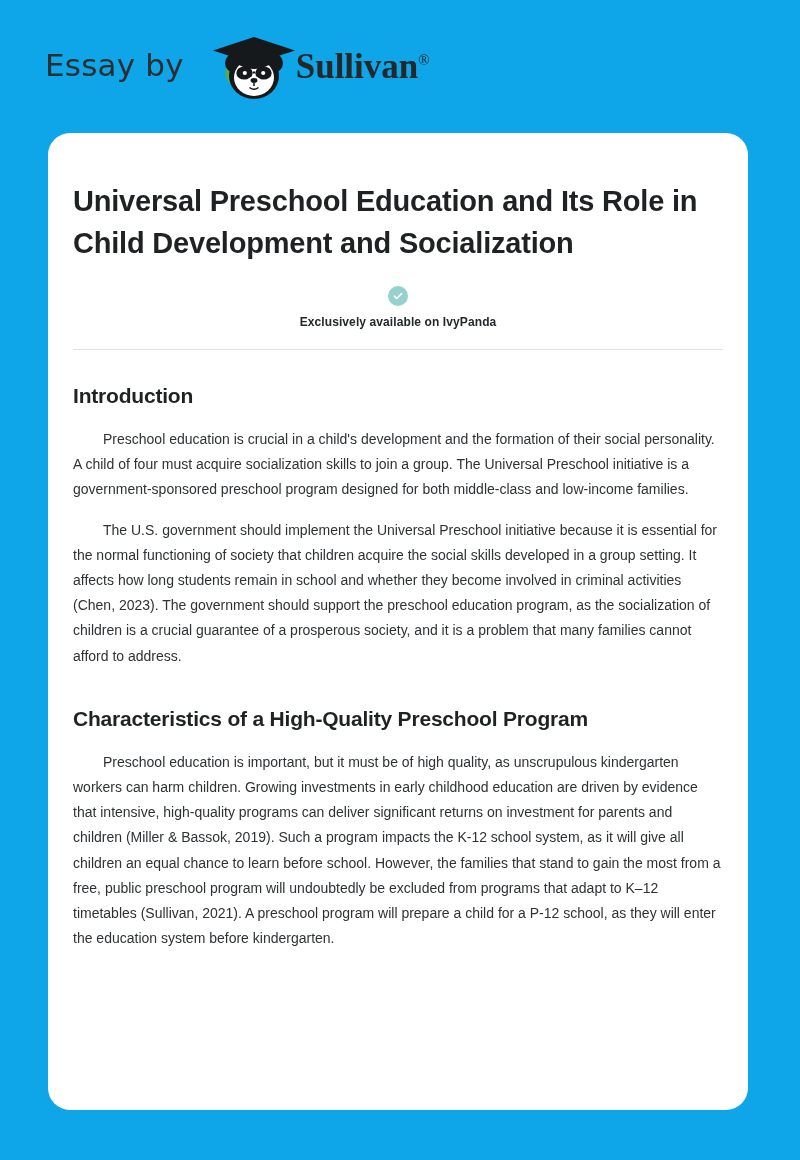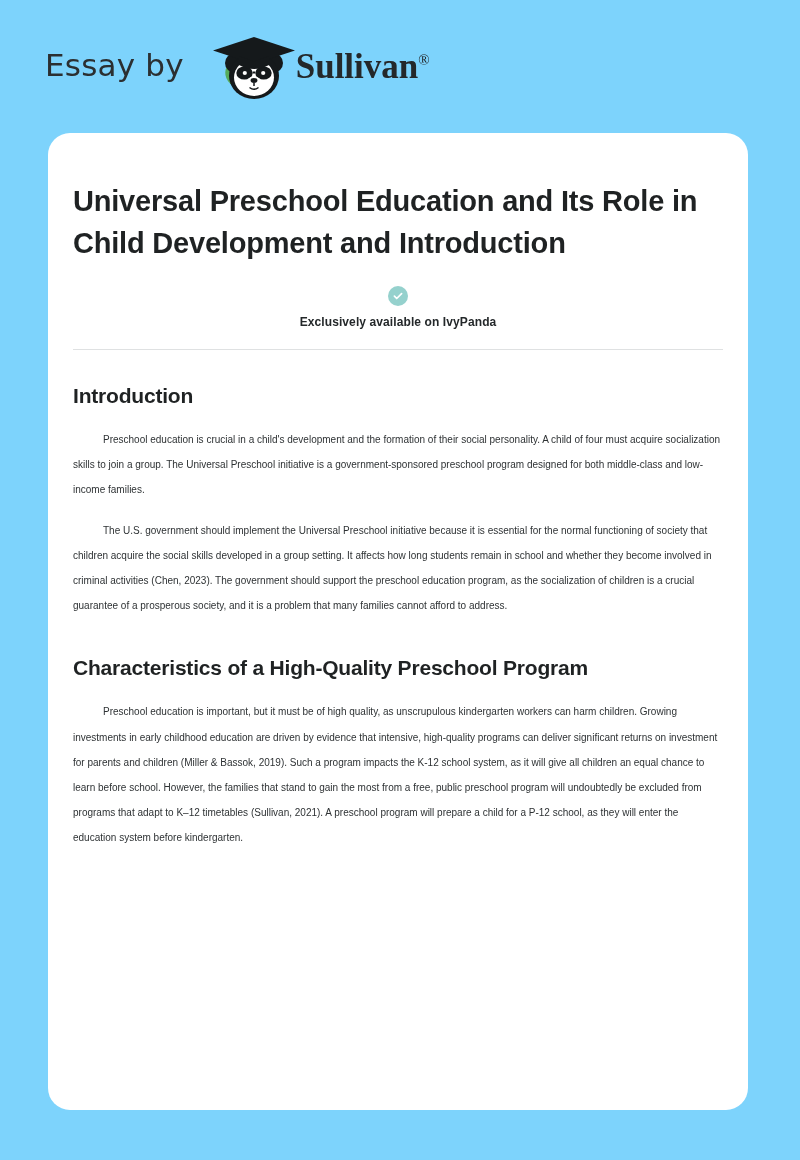--- a/index.html
+++ b/index.html
@@ -13,21 +13,21 @@
     background: #cfe4e6;
     font-family: "Liberation Sans", sans-serif;
     -webkit-font-smoothing: antialiased;
     overflow: hidden;
   }
 
   .page {
     position: relative;
     width: 800px;
     height: 1160px;
-    background: #7dd3fc;
+    background: #0ea5e9;
   }
 
   
   .brand-bar {
     position: absolute;
     left: 0;
     top: 0;
     width: 800px;
     height: 133px;
     display: flex;
@@ -147,21 +147,21 @@
     line-height: 40px;
     color: #1f2223;
     letter-spacing: -0.2px;
     margin-bottom: 11px;
   }
 
   .section-heading.spaced { margin-top: 30px; }
 
   .body-par {
     font-family: "Liberation Sans", sans-serif;
-    font-size: 10px;
+    font-size: 14px;
     line-height: 25.2px;
     color: #2e3234;
     text-indent: 30px;
     text-align: left;
     margin-bottom: 15px;
   }
 
   .body-par:last-child { margin-bottom: 0; }
 </style>
 </head>
@@ -203,21 +203,21 @@
           <path d="M22.5 17.5 L22.5 20" stroke="#15191b" stroke-width="3" fill="none"></path>
         </svg>
       </span>
       <span class="brand-wordmark"><span>Sullivan</span><span class="reg">®</span></span>
     </div>
   </div>
 
   <div class="doc-card">
     <div class="doc-inner">
 
-      <h1 class="doc-title">Universal Preschool Education and Its Role in Child Development and Introduction</h1>
+      <h1 class="doc-title">Universal Preschool Education and Its Role in Child Development and Socialization</h1>
 
       <div class="exclusive-row">
         <span class="check-badge">
           <svg width="12" height="12" viewBox="0 0 12 12" xmlns="http://www.w3.org/2000/svg" aria-hidden="true">
             <path d="M2.4 6.2 L4.7 8.5 L9.6 3.6" stroke="#ffffff" stroke-width="1.7" fill="none" stroke-linecap="round" stroke-linejoin="round"></path>
           </svg>
         </span>
         <span class="exclusive-label">Exclusively available on IvyPanda</span>
       </div>
 

